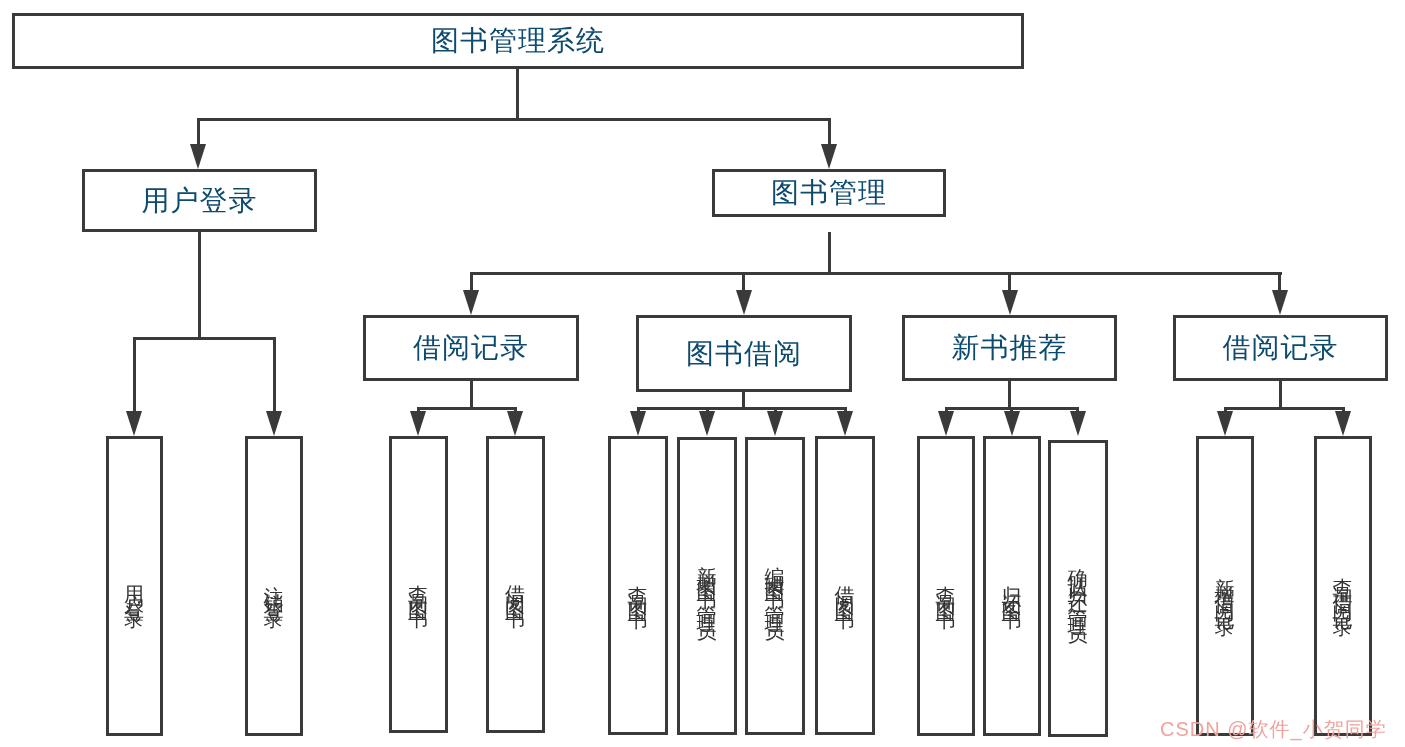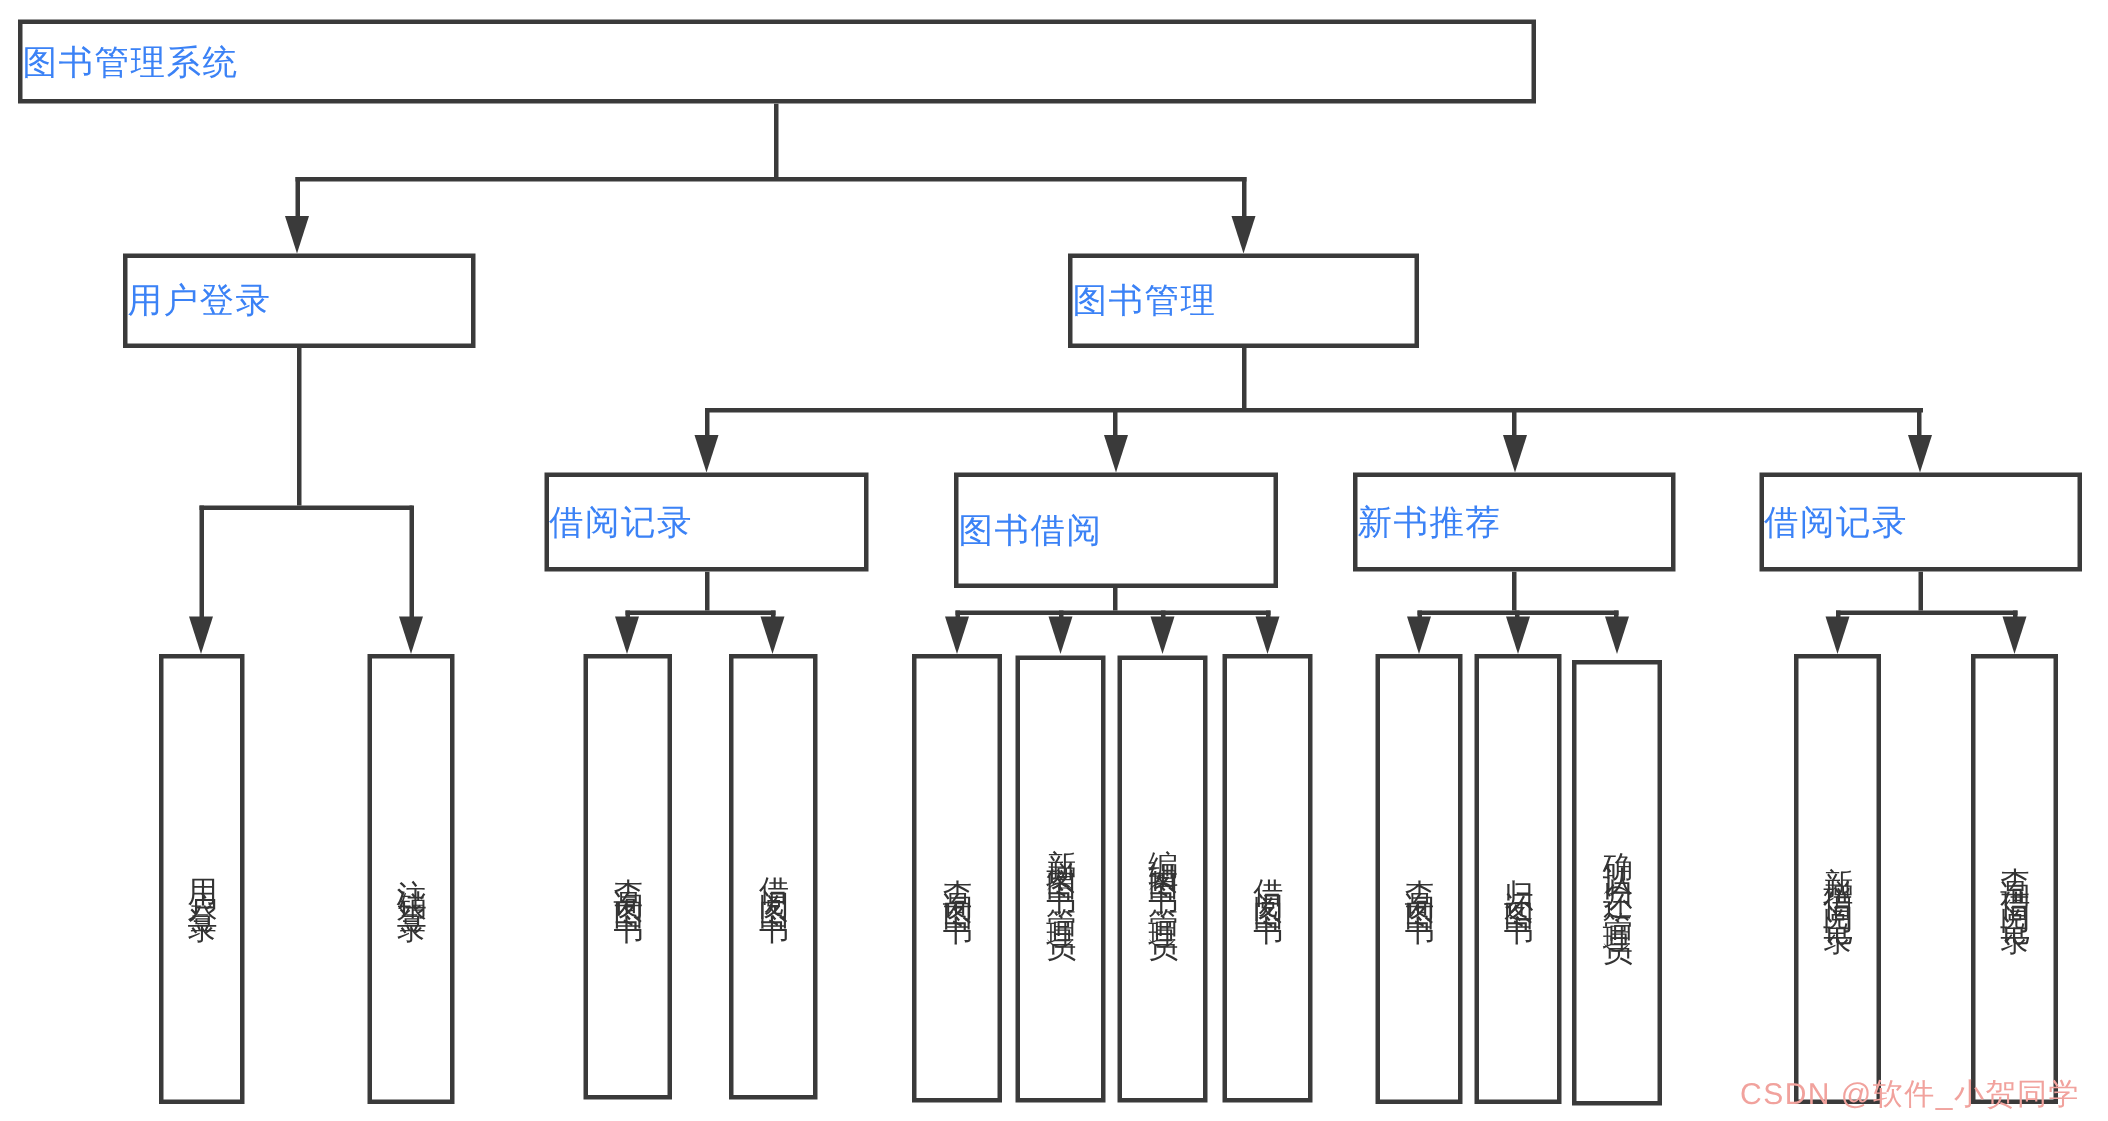--- a/index.html
+++ b/index.html
@@ -11,22 +11,23 @@
     font-family: "Liberation Sans", "DejaVu Sans", sans-serif;
     overflow: hidden;
   }
   .hbox {
     position: absolute;
     box-sizing: border-box;
     border: 3px solid #3a3a3a;
     background: #ffffff;
     display: flex;
     align-items: center;
-    font-size: 23px;
-    color: #3b82f6;
+    justify-content: center;
+    font-size: 28px;
+    color: #0c4a6e;
     letter-spacing: 1px;
     z-index: 2;
   }
   .vbox {
     position: absolute;
     box-sizing: border-box;
     border: 3px solid #3a3a3a;
     background: #ffffff;
     display: flex;
     align-items: center;
@@ -128,21 +129,21 @@
   <div class="line" style="left:1342px;top:407px;width:3px;height:10px;"></div>
   <div class="arrow" style="left:1335px;top:411px;"></div>
 
   <div class="hbox" style="left:12px;top:13px;width:1012px;height:56px;">
     <span>图书管理系统</span>
   </div>
 
   <div class="hbox" style="left:82px;top:169px;width:235px;height:63px;">
     <span>用户登录</span>
   </div>
-  <div class="hbox" style="left:712px;top:169px;width:234px;height:63px;">
+  <div class="hbox" style="left:712px;top:169px;width:234px;height:48px;">
     <span>图书管理</span>
   </div>
 
   <div class="hbox" style="left:363px;top:315px;width:216px;height:66px;">
     <span>借阅记录</span>
   </div>
   <div class="hbox" style="left:636px;top:315px;width:216px;height:77px;">
     <span>图书借阅</span>
   </div>
   <div class="hbox" style="left:902px;top:315px;width:215px;height:66px;">

